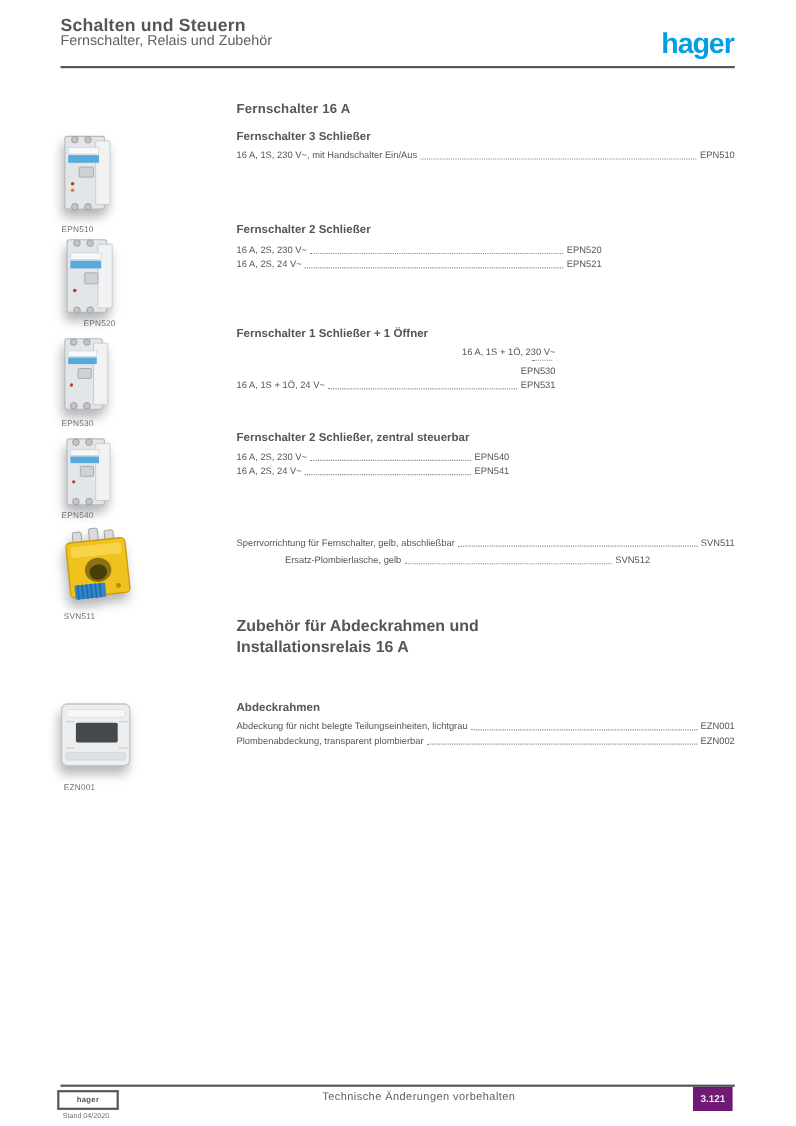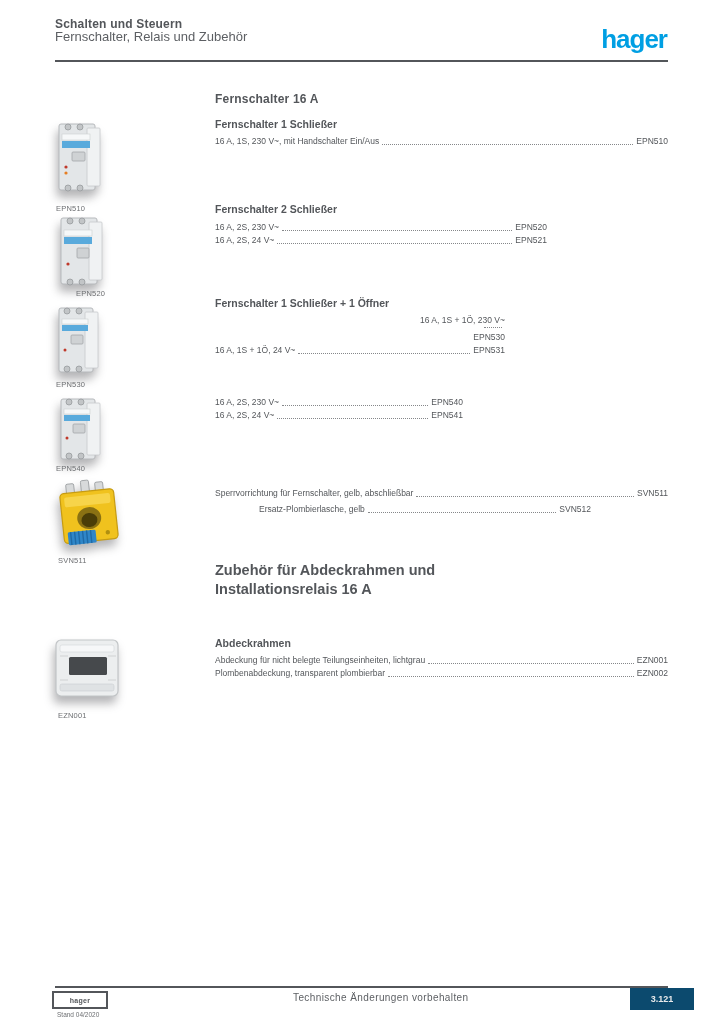--- a/index.html
+++ b/index.html
@@ -4,21 +4,21 @@
 <style>
   html,body{margin:0;padding:0;background:#f2f2f2;}
   .page{
     position:relative;width:724px;height:1024px;background:#ffffff;
     font-family:"Liberation Sans", sans-serif;color:#53565a;overflow:hidden;
     margin:0 auto;
   }
   .abs{position:absolute;}
 
   
-  .title-line1{font-size:12px;font-weight:bold;line-height:14px;letter-spacing:.2px;}
+  .title-line1{font-size:16px;font-weight:bold;line-height:14px;letter-spacing:.2px;}
   .title-line2{font-size:13px;line-height:12px;color:#5c5f63;}
   .logo{font-size:26px;font-weight:bold;letter-spacing:-1px;line-height:26px;}
   .header-rule{height:2px;background:#53565a;}
 
   
   .section-title{font-size:12px;font-weight:bold;letter-spacing:.2px;}
   .prod-heading{font-size:10.5px;font-weight:bold;margin-bottom:5px;white-space:nowrap;}
   .subsection-line{font-size:14.5px;font-weight:bold;line-height:19px;white-space:nowrap;}
 
   
@@ -31,21 +31,21 @@
   
   .photo{filter:drop-shadow(-2px 7px 5px rgba(90,92,96,.45));}
   .caption{font-size:7.5px;color:#6d6f72;letter-spacing:.2px;}
 
   
   .footer-rule{height:2px;background:#53565a;}
   .footer-box{width:52px;height:14px;border:2px solid #53565a;display:flex;align-items:center;justify-content:center;
               font-size:7px;font-weight:bold;letter-spacing:.3px;}
   .footer-caption{font-size:6.5px;color:#6d6f72;}
   .footer-center{font-size:10px;color:#5c5f63;letter-spacing:.4px;}
-  .footer-page{width:64px;height:22px;background:#0c4a6e;color:#e8e9ea;display:flex;align-items:center;justify-content:center;
+  .footer-page{width:36px;height:22px;background:#701a75;color:#e8e9ea;display:flex;align-items:center;justify-content:center;
                font-size:9px;font-weight:bold;}
 </style>
 </head>
 <body>
 
 <div class="page">
 
   <div class="abs" style="left:55px;top:17px;">
     <div class="title-line1">Schalten und Steuern</div>
     <div class="title-line2">Fernschalter, Relais und Zubehör</div>
@@ -65,21 +65,21 @@
       <rect x="7" y="23" width="28" height="7" fill="#59aadc"></rect>
       <rect x="17" y="34" width="13" height="9" rx="1" fill="#cfd2d4" stroke="#a3a6a9" stroke-width="0.8"></rect>
       <circle cx="11" cy="49" r="1.6" fill="#c0392b"></circle>
       <circle cx="11" cy="55" r="1.6" fill="#e67e22"></circle>
       <circle cx="13" cy="70" r="3" fill="#c2c5c7" stroke="#979a9d" stroke-width="0.8"></circle>
       <circle cx="25" cy="70" r="3" fill="#c2c5c7" stroke="#979a9d" stroke-width="0.8"></circle>
     </svg>
   </div>
   <div class="abs caption" style="left:56px;top:204px;">EPN510</div>
   <div class="abs" style="left:215px;top:118px;">
-    <div class="prod-heading">Fernschalter 1 Schließer</div>
+    <div class="prod-heading">Fernschalter 3 Schließer</div>
     <div class="t-line w453">
       <span class="desc">16 A, 1S, 230 V~, mit Handschalter Ein/Aus</span>
       <span class="leader"></span>
       <span class="ref">EPN510</span>
     </div>
   </div>
 
   <div class="abs photo" style="left:57px;top:212px;">
     <svg width="50" height="78" viewBox="0 0 50 78">
       <rect x="4" y="6" width="36" height="66" rx="2" fill="#e3e6e8" stroke="#b6b9bc" stroke-width="1"></rect>
@@ -147,20 +147,21 @@
       <rect x="7" y="15" width="26" height="5" fill="#f6f8f9" stroke="#cccfd1" stroke-width="0.6"></rect>
       <rect x="7" y="21" width="26" height="6" fill="#59aadc"></rect>
       <rect x="16" y="30" width="12" height="9" rx="1" fill="#cfd2d4" stroke="#a3a6a9" stroke-width="0.8"></rect>
       <circle cx="10" cy="44" r="1.5" fill="#c0392b"></circle>
       <circle cx="12" cy="62" r="3" fill="#c2c5c7" stroke="#979a9d" stroke-width="0.8"></circle>
       <circle cx="24" cy="62" r="3" fill="#c2c5c7" stroke="#979a9d" stroke-width="0.8"></circle>
     </svg>
   </div>
   <div class="abs caption" style="left:56px;top:464px;">EPN540</div>
   <div class="abs" style="left:215px;top:392px;">
+    <div class="prod-heading">Fernschalter 2 Schließer, zentral steuerbar</div>
     <div class="t-line w248" style="margin-top:4px;">
       <span class="desc">16 A, 2S, 230 V~</span>
       <span class="leader"></span>
       <span class="ref">EPN540</span>
     </div>
     <div class="t-line w248">
       <span class="desc">16 A, 2S, 24 V~</span>
       <span class="leader"></span>
       <span class="ref">EPN541</span>
     </div>

